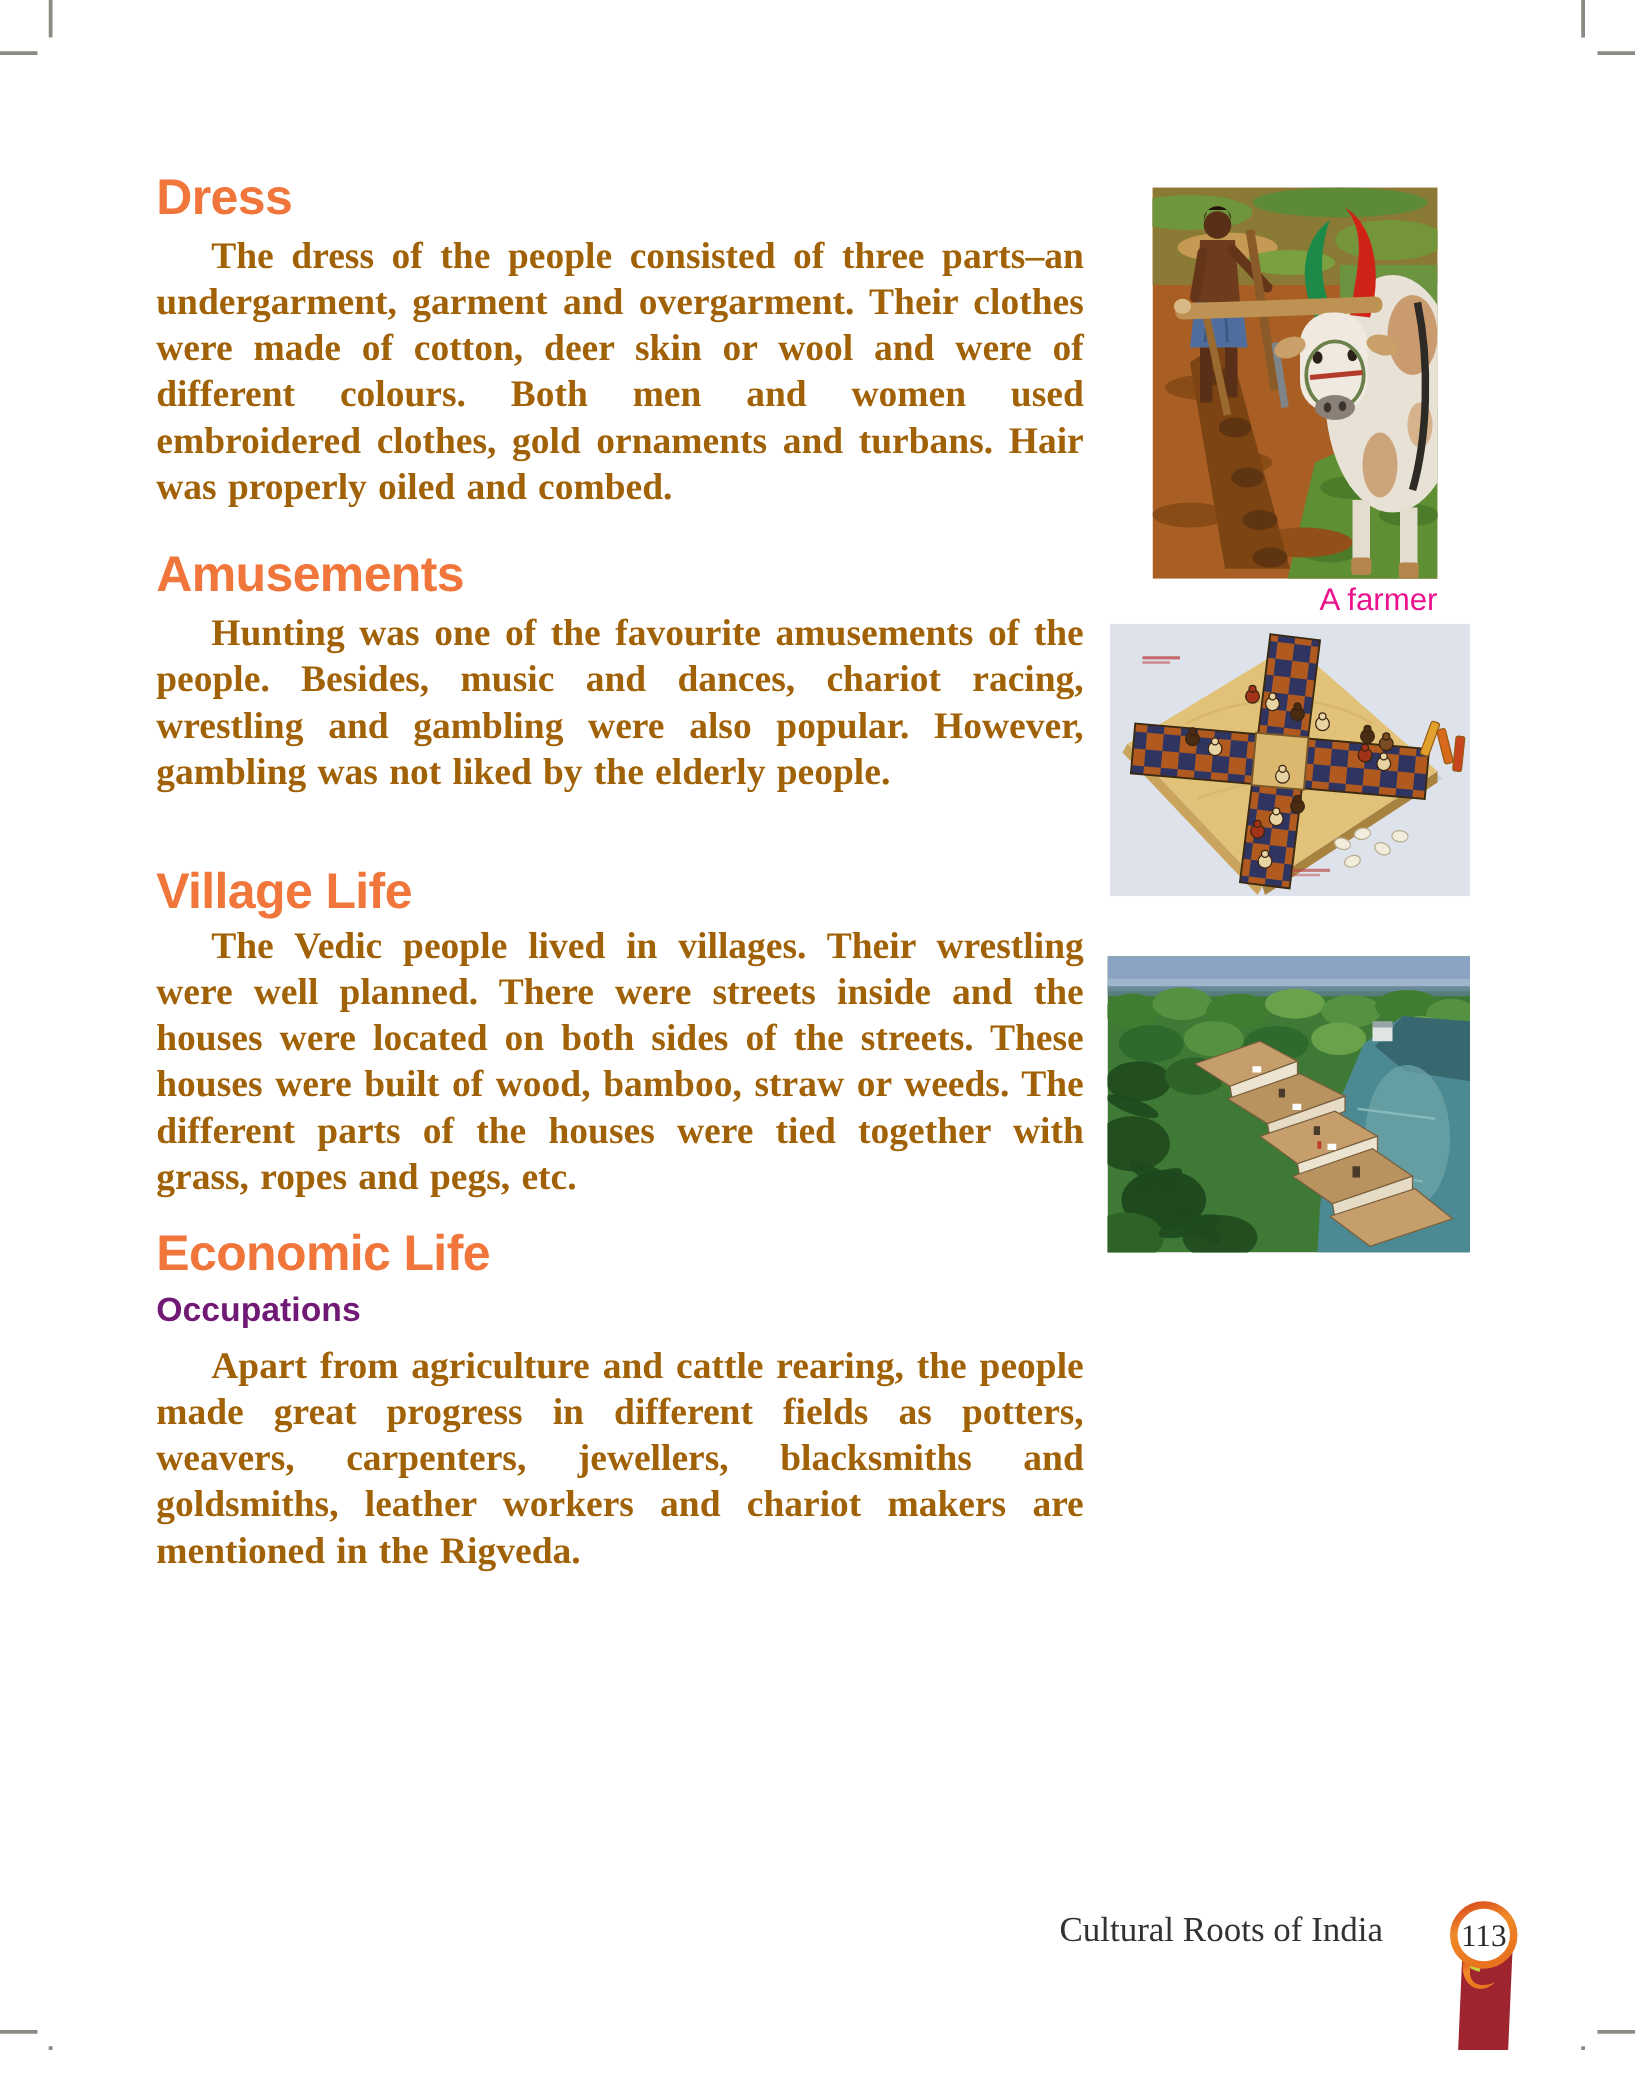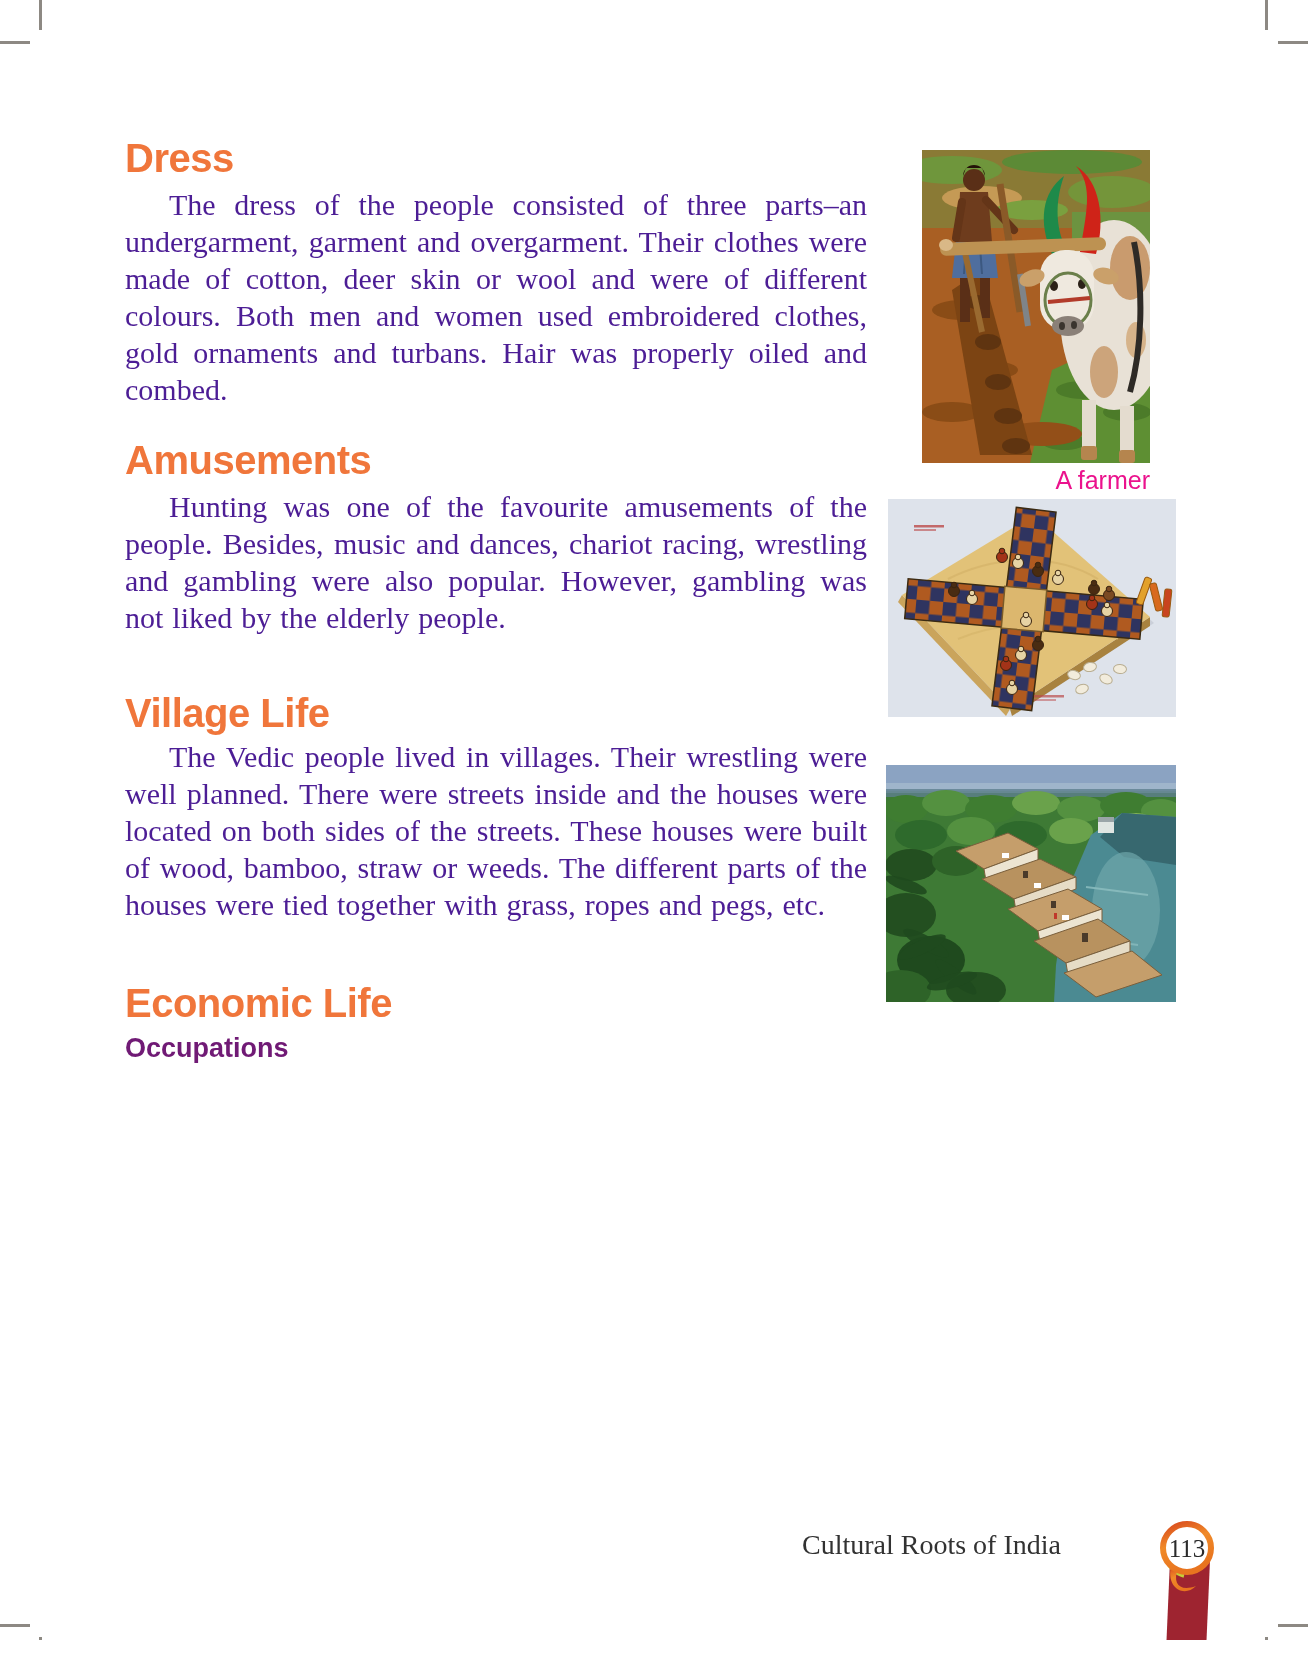--- a/index.html
+++ b/index.html
@@ -6,27 +6,27 @@
   .page{position:relative;width:1308px;height:1640px;background:#ffffff;overflow:hidden;
         font-family:"Liberation Serif", serif;}
   .crop{position:absolute;background:#8d8983;}
   .section-heading{position:absolute;left:125px;margin:0;
         font-family:"Liberation Sans", sans-serif;font-weight:bold;
         font-size:40px;line-height:44px;color:#F0763B;letter-spacing:-0.5px;}
   .sub-heading{position:absolute;left:125px;margin:0;
         font-family:"Liberation Sans", sans-serif;font-weight:bold;
         font-size:27px;line-height:30px;color:#701a75;}
   .body-para{position:absolute;left:125px;width:742px;margin:0;
-        font-size:30px;line-height:37px;color:#4c1d95;
-        text-align:justify;text-indent:44px;word-spacing:1.5px;}
+        font-size:30px;line-height:37px;color:#a16207;
+        text-align:justify;text-indent:44px;word-spacing:1.5px;font-weight:bold;}
   .photo{position:absolute;line-height:0;}
   .photo svg{display:block;}
   .caption{position:absolute;left:922px;top:466px;width:228px;text-align:right;
         font-family:"Liberation Sans", sans-serif;font-size:25px;color:#EB128D;}
-  .footer-title{position:absolute;top:1529px;left:802px;width:350px;text-align:left;
+  .footer-title{position:absolute;top:1529px;left:802px;width:350px;text-align:center;
         font-size:28px;color:#323232;}
   .ribbon-strip{position:absolute;left:1168px;top:1552px;width:40px;height:108px;
         background:#9E2430;transform:skewX(-2.5deg);}
   .badge{position:absolute;left:1152px;top:1518px;line-height:0;}
 </style>
 </head>
 <body>
 
 <div class="page">
 
@@ -43,20 +43,21 @@
   <p class="body-para" style="top:186px;">The dress of the people consisted of three parts–an undergarment, garment and overgarment. Their clothes were made of cotton, deer skin or wool and were of different colours. Both men and women used embroidered clothes, gold ornaments and turbans. Hair was properly oiled and combed.</p>
 
   <h2 class="section-heading" style="top:438px;">Amusements</h2>
   <p class="body-para" style="top:488px;">Hunting was one of the favourite amusements of the people. Besides, music and dances, chariot racing, wrestling and gambling were also popular. However, gambling was not liked by the elderly people.</p>
 
   <h2 class="section-heading" style="top:691px;">Village Life</h2>
   <p class="body-para" style="top:738px;">The Vedic people lived in villages. Their wrestling were well planned. There were streets inside and the houses were located on both sides of the streets. These houses were built of wood, bamboo, straw or weeds. The different parts of the houses were tied together with grass, ropes and pegs, etc.</p>
 
   <h2 class="section-heading" style="top:981px;">Economic Life</h2>
   <h3 class="sub-heading" style="top:1033px;">Occupations</h3>
+  <p class="body-para" style="top:1074px;">Apart from agriculture and cattle rearing, the people made great progress in different fields as potters, weavers, carpenters, jewellers, blacksmiths and goldsmiths, leather workers and chariot makers are mentioned in the Rigveda.</p>
 
 
   <div class="photo" style="left:922px;top:150px;">
     <svg width="228" height="313" viewBox="0 0 228 313">
       <rect width="228" height="313" fill="#a95f23"></rect>
       <rect y="0" width="228" height="78" fill="#8a7a35"></rect>
       <ellipse cx="30" cy="20" rx="50" ry="14" fill="#6f963c"></ellipse>
       <ellipse cx="150" cy="12" rx="70" ry="12" fill="#5c8a36"></ellipse>
       <ellipse cx="60" cy="48" rx="40" ry="12" fill="#c59a55"></ellipse>
       <ellipse cx="190" cy="42" rx="44" ry="16" fill="#74953a"></ellipse>

